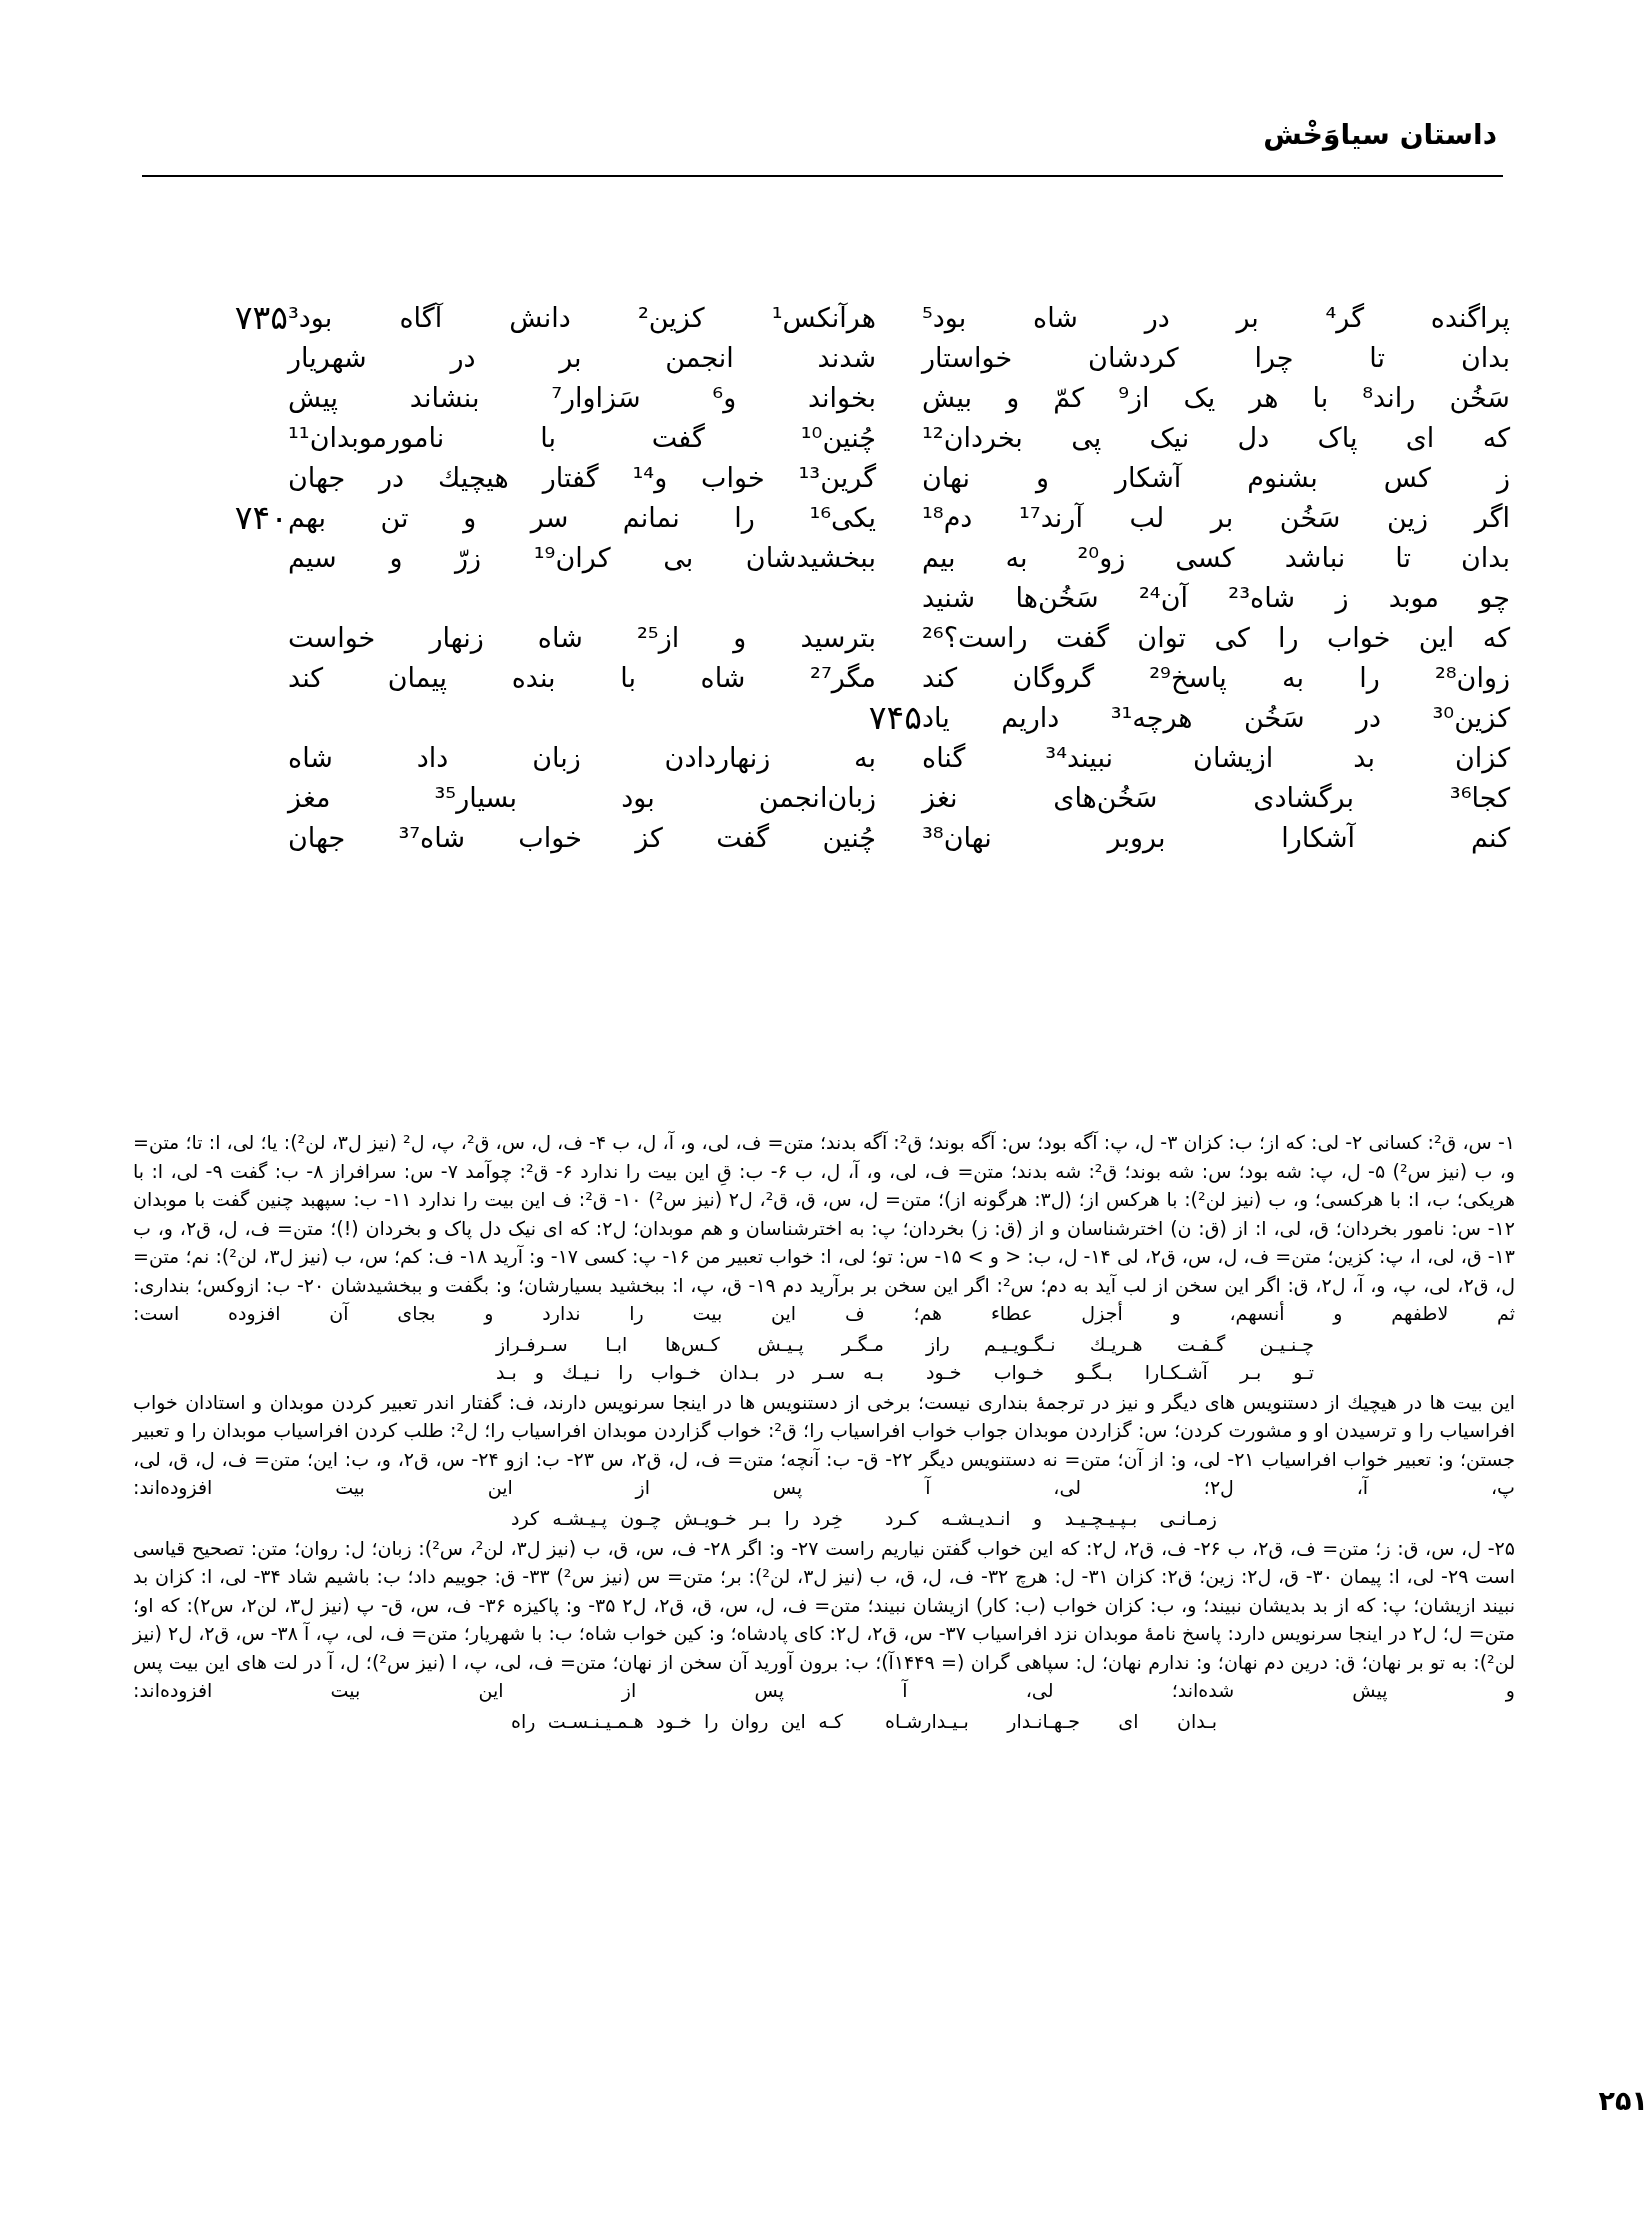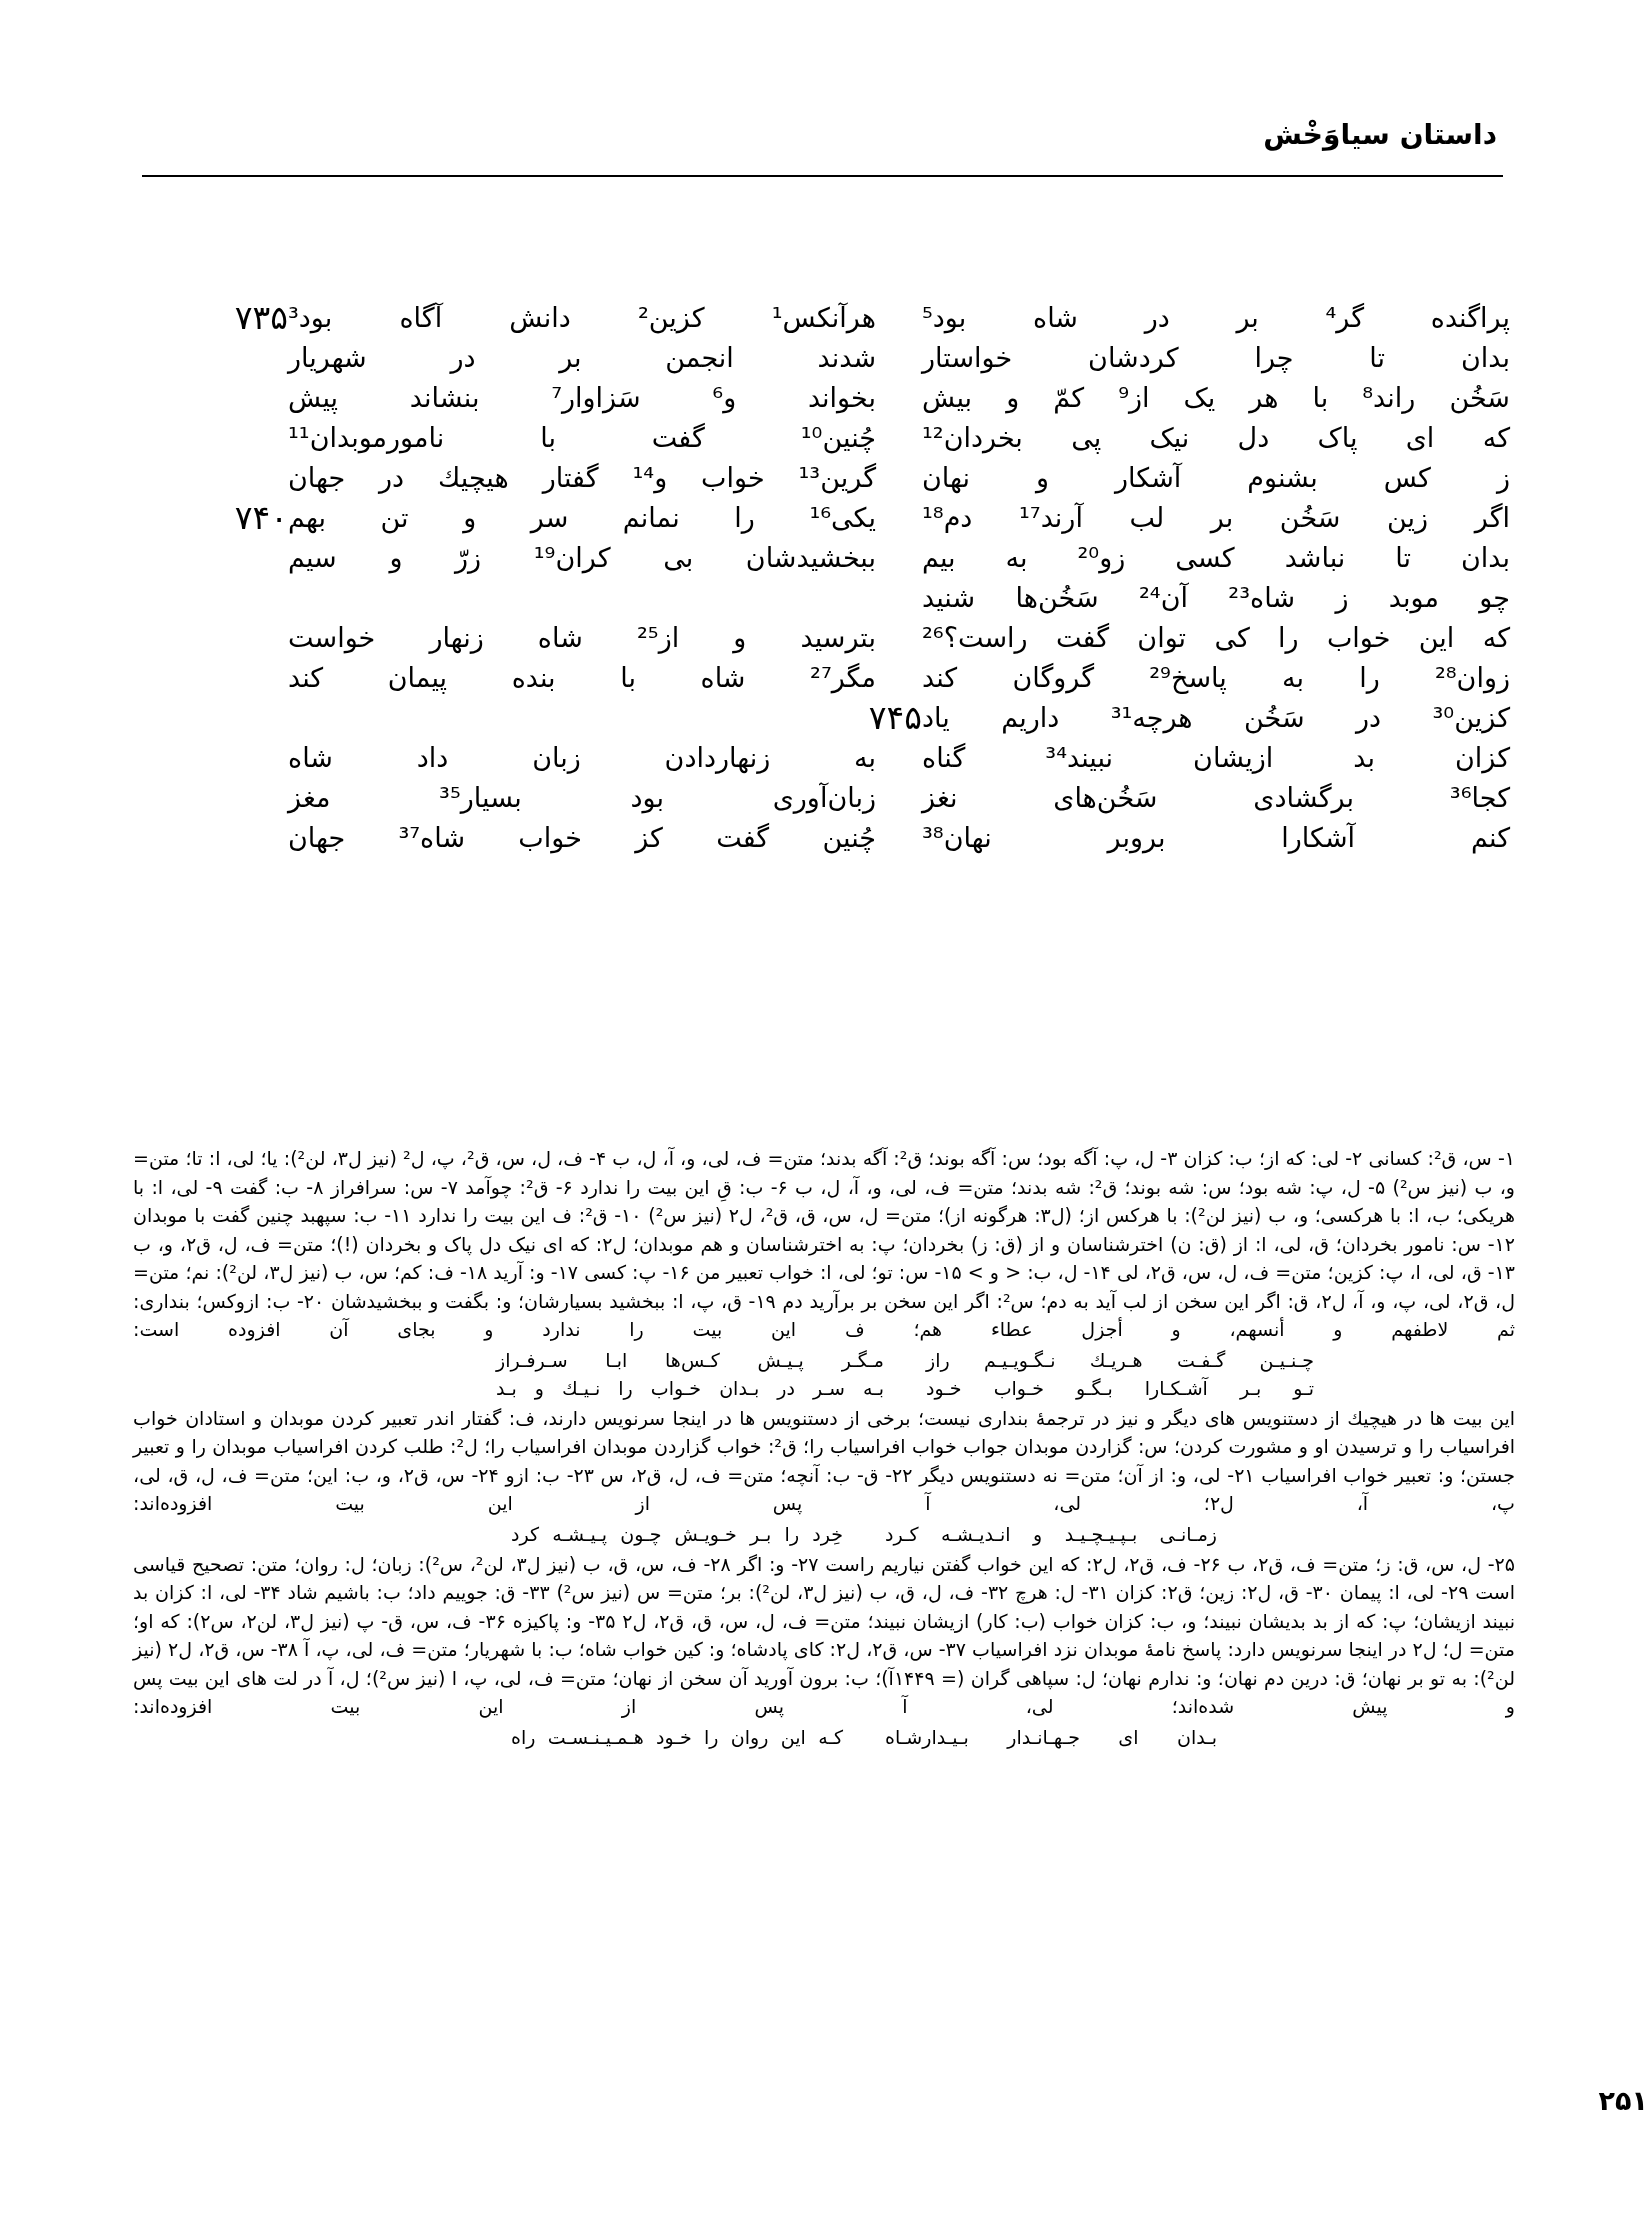--- a/index.html
+++ b/index.html
@@ -61,21 +61,20 @@
   .hemistich.first{margin-left:46px;}
   
   .apparatus{
     position:absolute;
     top:1128px; right:133px; left:133px;
     font-size:19px;
     line-height:28.5px;
     text-align:justify;
     text-align-last:justify;
     direction:rtl;
-    margin-top:16px;
   }
   .app-p{
     margin:0 0 0 0;
     text-align:justify;
     text-align-last:justify;
   }
   
   .inset{
     margin:2.1px 0 2.1px 0;
     direction:rtl;
@@ -179,21 +178,21 @@
     </div>
 
     <div class="bayt">
       <span class="hemistich first">کزان بد ازیشان نبیند³⁴ گناه</span>
       <span class="hemistich">به   زنهاردادن   زبان   داد   شاه</span>
       <span class="num"></span>
     </div>
 
     <div class="bayt">
       <span class="hemistich first">کجا³⁶ برگشادی سَخُن‌های نغز</span>
-      <span class="hemistich">زبان‌آوری بود   بسیار³⁵ مغز</span>
+      <span class="hemistich">زبان‌انجمن بود   بسیار³⁵ مغز</span>
       <span class="num"></span>
     </div>
 
     <div class="bayt">
       <span class="hemistich first">کنم   آشکارا   بروبر   نهان³⁸</span>
       <span class="hemistich">چُنین گفت کز خواب شاه³⁷ جهان</span>
       <span class="num"></span>
     </div>
 
   </div>

